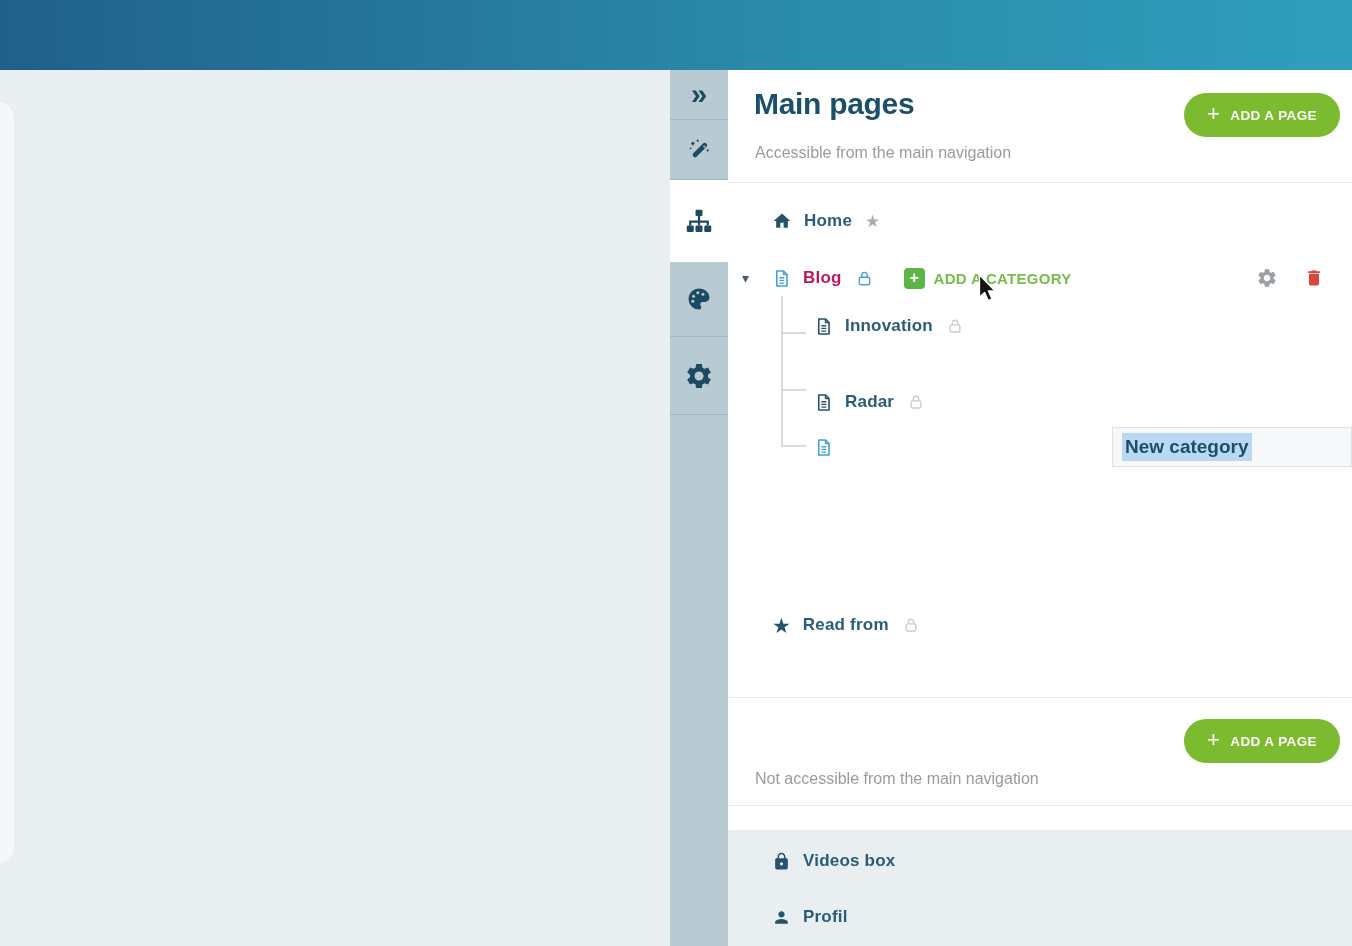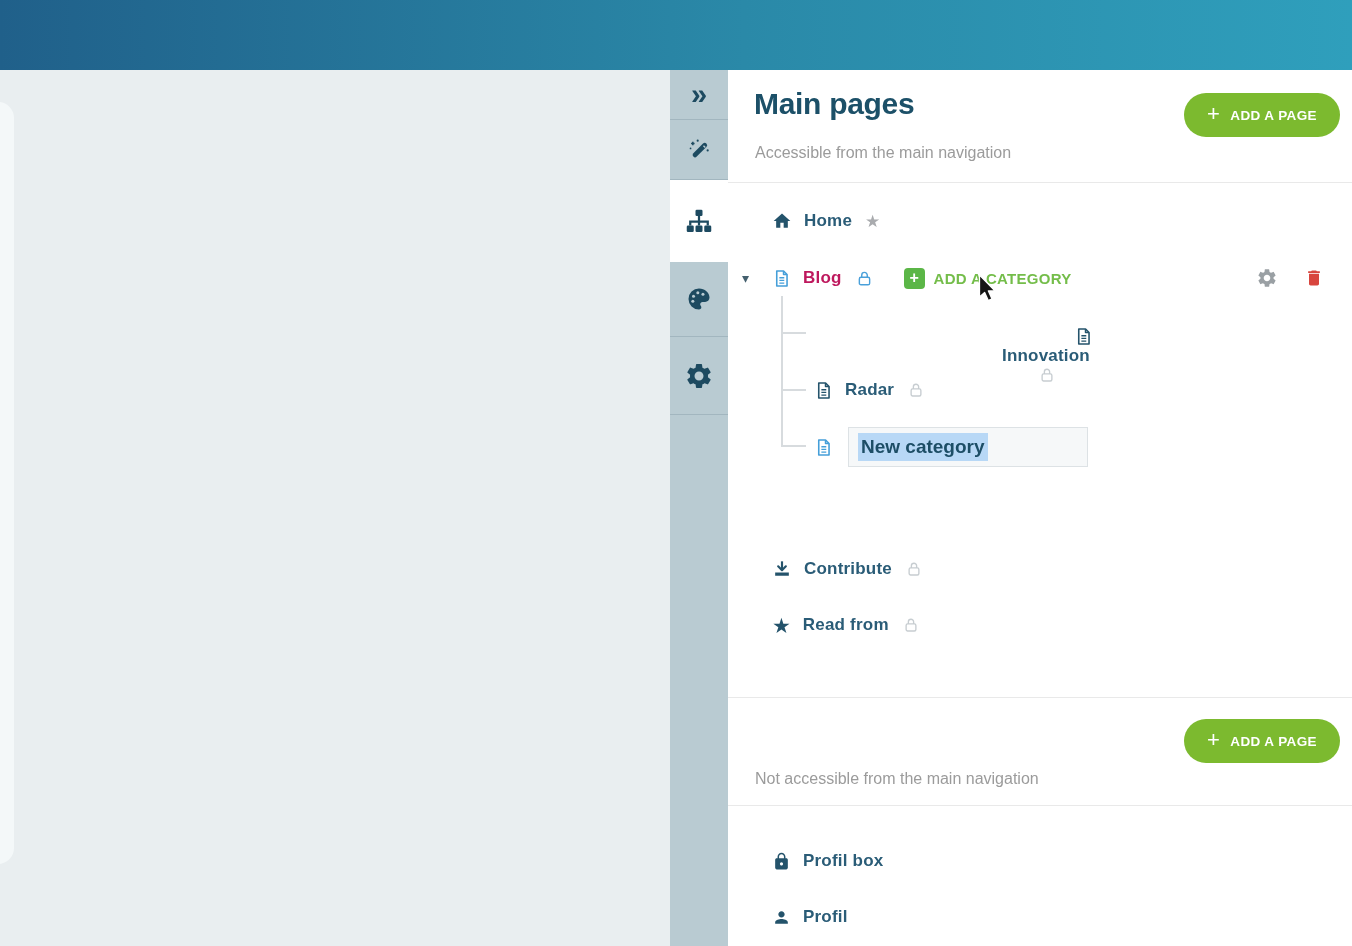--- a/index.html
+++ b/index.html
@@ -15,36 +15,36 @@
   .ghost-card{position:absolute;left:-18px;top:102px;width:32px;height:762px;
     border-radius:20px;background:#f4f8f9;}
   
   .iconstrip{position:absolute;left:670px;top:70px;width:58px;height:876px;background:#b9cbd2;}
   .strip-cell{width:58px;display:flex;align-items:center;justify-content:center;
     color:#1d4a60;border-bottom:1px solid rgba(60,90,105,.18);box-sizing:border-box;cursor:pointer;}
   .c1{height:50px;} .c2{height:60px;} .c3{height:82px;background:#ffffff;border-bottom:none;}
   .c4{height:75px;} .c5{height:78px;} .cfill{height:531px;border-bottom:none;}
   .glyph-collapse{font-size:29px;font-weight:bold;line-height:1;}
   
-  .panel{position:absolute;left:728px;top:70px;width:624px;height:876px;background:#ffffff;}
+  .panel{position:absolute;left:728px;top:70px;width:624px;height:760px;background:#ffffff;}
   .hr{position:absolute;left:0;width:624px;height:1px;background:#e9e9e9;}
   .hr1{top:112px;} .hr2{top:627px;} .hr3{top:735px;}
   .h1{position:absolute;left:26px;color:#1c5068;font-size:30px;font-weight:bold;letter-spacing:-.3px;line-height:36px;}
   .h1-main{top:16px;} .h1-other{top:644px;}
   .sub{position:absolute;left:27px;color:#9b9b9b;font-size:16px;}
   .sub-main{top:74px;} .sub-other{top:700px;}
   .btn-add{position:absolute;right:12px;display:flex;align-items:center;gap:10px;height:44px;
     padding:0 23px;background:#7cba2f;border-radius:22px;color:#fff;font-size:13.5px;
     font-weight:bold;letter-spacing:.4px;box-sizing:border-box;cursor:pointer;border:none;}
   .btn1{top:23px;} .btn2{top:649px;}
   .btn-add .plus{font-size:22px;font-weight:normal;line-height:1;margin-top:-2px;}
   
   .trow{position:absolute;left:0;width:624px;height:36px;display:flex;align-items:center;cursor:pointer;}
-  .r-home{top:133px;} .r-blog{top:190px;} .r-innov{top:257px;flex-direction:column;} .r-radar{top:302px;}
-  .r-newcat{top:356px;height:42px;} .r-videos{top:425px;} .r-contrib{top:481px;} .r-read{top:537px;}
+  .r-home{top:133px;} .r-blog{top:190px;} .r-innov{top:238px;} .r-radar{top:314px;}
+  .r-newcat{top:356px;height:42px;justify-content:space-between;} .r-videos{top:425px;} .r-contrib{top:481px;} .r-read{top:537px;}
   .r-login{top:773px;} .r-profil{top:829px;}
   .ticon{margin-left:44px;flex:0 0 auto;display:flex;align-items:center;}
   .ticon-child{margin-left:86px;}
   .tlabel{margin-left:12px;color:#2a5c77;font-size:17px;font-weight:bold;letter-spacing:.2px;}
   .tlabel-blue{color:#be185d;}
   .lock{margin-left:13px;display:flex;align-items:center;color:#c7cdd1;}
   .lock-blue{color:#4aa0da;}
   .star-suffix{margin-left:13px;color:#a9abae;font-size:17px;line-height:1;}
   .caret{position:absolute;left:14px;color:#44606e;font-size:14px;line-height:1;}
   .addcat{display:flex;align-items:center;gap:9px;margin-left:30px;cursor:pointer;}
@@ -218,36 +218,20 @@
           <path d="M14.6 2.5v4.4H19" stroke-width="2" stroke-linejoin="round"></path>
           <path d="M9.3 11h6.2M9.3 14.4h6.2M9.3 17.8h6.2" stroke-width="1.7"></path>
         </svg>
       </span>
       <span class="cat-input">
         <span class="sel">New category</span>
       </span>
     </div>
 
 
-    <div class="trow r-contrib">
-      <span class="ticon ic-dark">
-        <svg class="i20" viewBox="0 0 24 24">
-          <path d="M12 2.8v9.4" stroke="currentColor" stroke-width="2.6" fill="none"></path>
-          <path d="M7.4 8.8 12 13.4l4.6-4.6" fill="none" stroke="currentColor" stroke-width="2.6" stroke-linecap="round" stroke-linejoin="round"></path>
-          <path d="M3.8 16.2h16.4v3.9H3.8z" fill="currentColor"></path>
-        </svg>
-      </span>
-      <span class="tlabel">Contribute</span>
-      <span class="lock">
-        <svg class="i18" viewBox="0 0 24 24" fill="none" stroke="currentColor">
-          <rect x="5.5" y="10.5" width="13" height="9.5" rx="2" stroke-width="1.8"></rect>
-          <path d="M8.5 10.5V7.8a3.5 3.5 0 0 1 7 0v2.7" stroke-width="1.8"></path>
-        </svg>
-      </span>
-    </div>
 
     <div class="trow r-read">
       <span class="ticon">
         <span class="star-glyph">★</span>
       </span>
       <span class="tlabel">Read from</span>
       <span class="lock">
         <svg class="i18" viewBox="0 0 24 24" fill="none" stroke="currentColor">
           <rect x="5.5" y="10.5" width="13" height="9.5" rx="2" stroke-width="1.8"></rect>
           <path d="M8.5 10.5V7.8a3.5 3.5 0 0 1 7 0v2.7" stroke-width="1.8"></path>
@@ -264,21 +248,21 @@
     </button>
 
     <div class="hr hr3"></div>
 
     <div class="trow r-login">
       <span class="ticon ic-dark">
         <svg class="i19" viewBox="0 0 24 24">
           <path fill="currentColor" d="M18 8h-1V6c0-2.76-2.24-5-5-5S7 3.24 7 6v2H6c-1.1 0-2 .9-2 2v10c0 1.1.9 2 2 2h12c1.1 0 2-.9 2-2V10c0-1.1-.9-2-2-2zm-6 9c-1.1 0-2-.9-2-2s.9-2 2-2 2 .9 2 2-.9 2-2 2zm3.1-9H8.9V6c0-1.71 1.39-3.1 3.1-3.1 1.71 0 3.1 1.39 3.1 3.1v2z"></path>
         </svg>
       </span>
-      <span class="tlabel">Profil box</span>
+      <span class="tlabel">Videos box</span>
     </div>
 
     <div class="trow r-profil">
       <span class="ticon ic-dark">
         <svg class="i19" viewBox="0 0 24 24">
           <path fill="currentColor" d="M12 12c2.21 0 4-1.79 4-4s-1.79-4-4-4-4 1.79-4 4 1.79 4 4 4zm0 2c-2.67 0-8 1.34-8 4v2h16v-2c0-2.66-5.33-4-8-4z"></path>
         </svg>
       </span>
       <span class="tlabel">Profil</span>
     </div>

